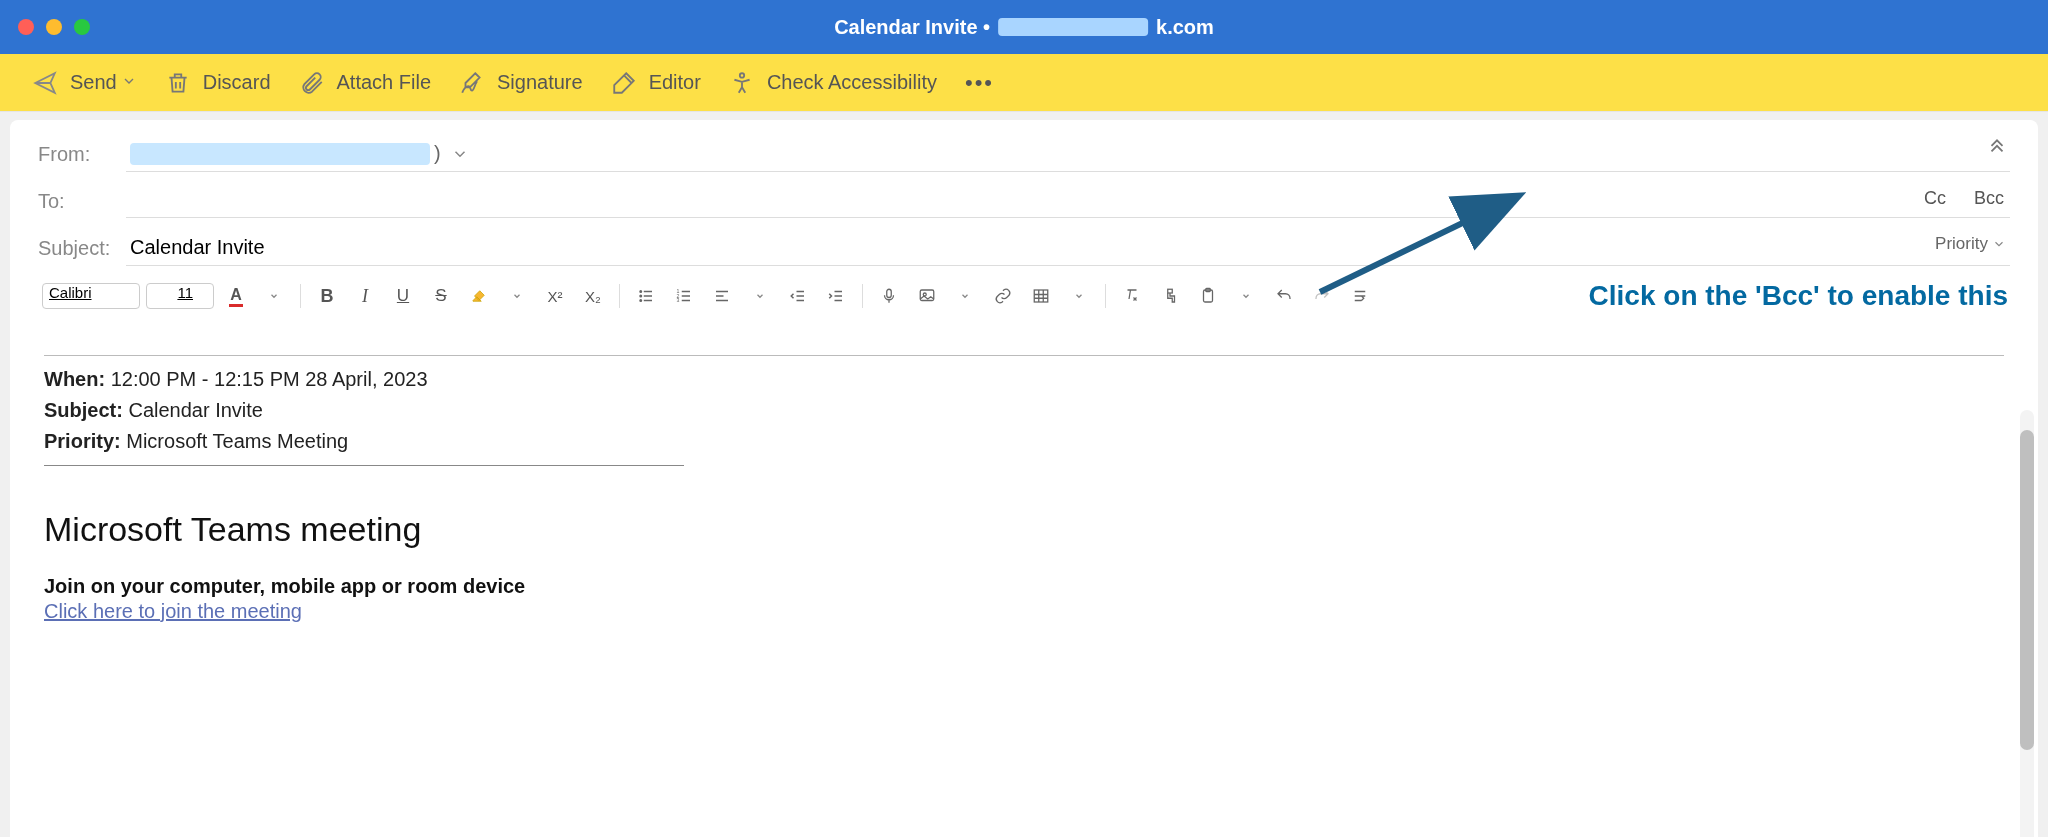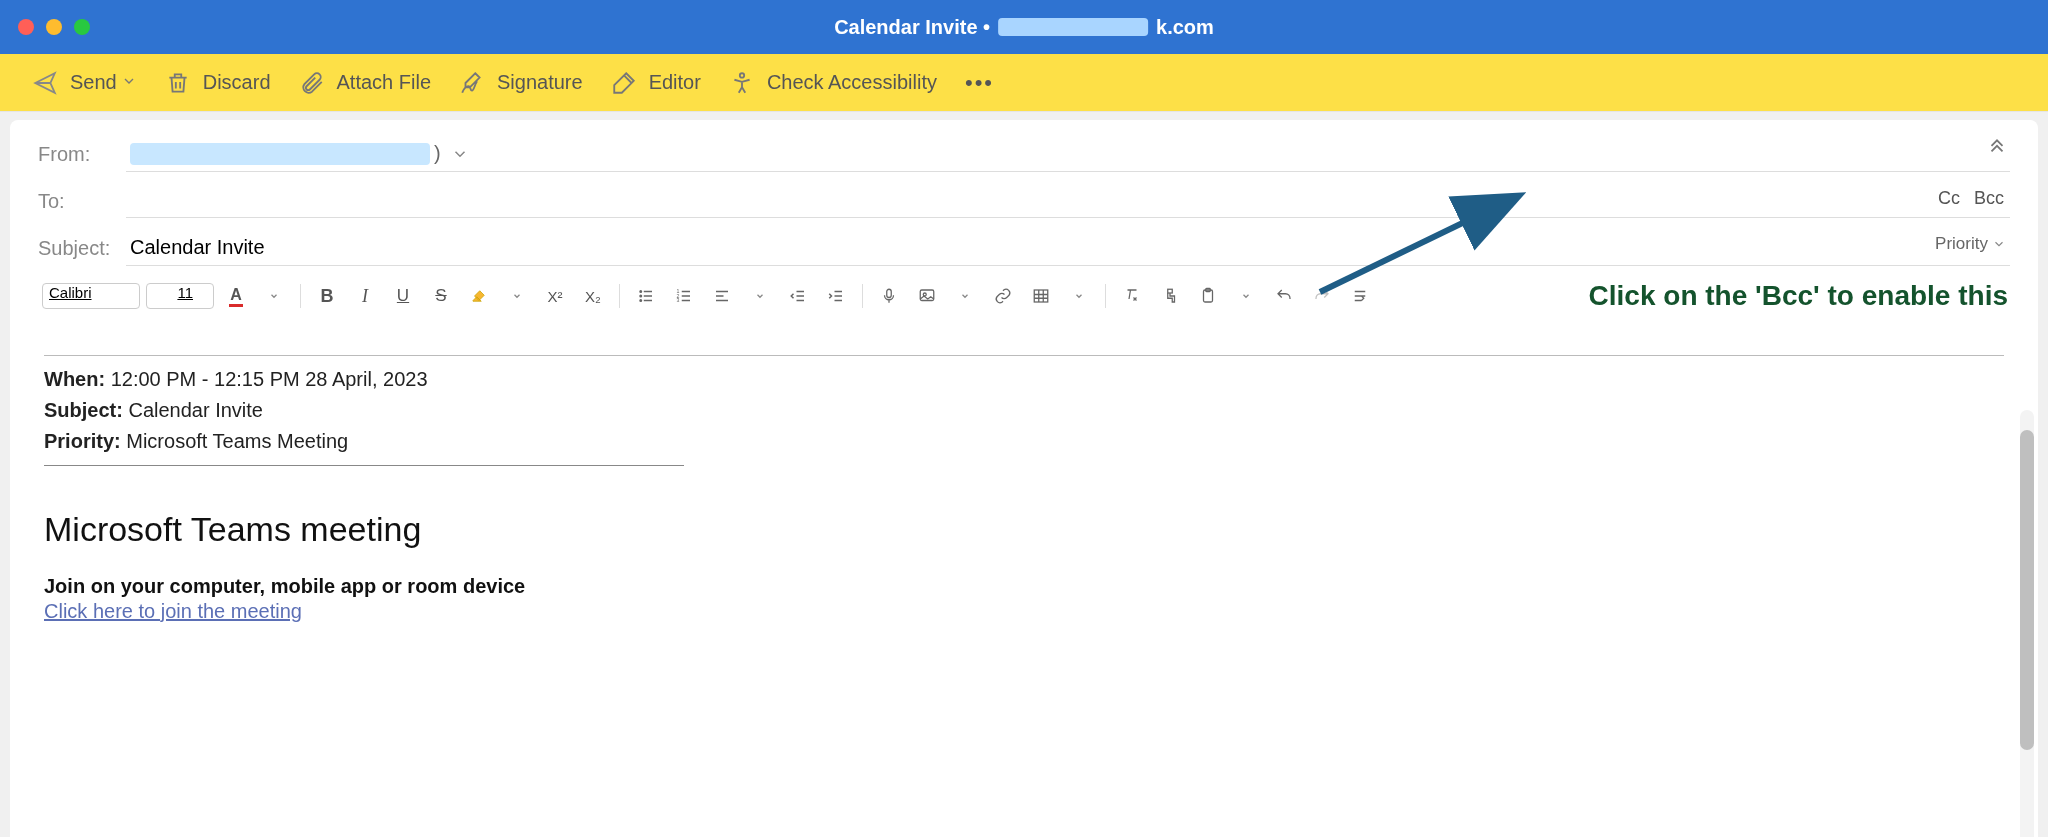--- a/index.html
+++ b/index.html
@@ -108,21 +108,21 @@
     margin-left:10px;
     display:inline-flex;
   }
   .sel-caret svg{width:18px;height:18px;}
   .to-row .field-value { position:relative; }
   .ccbcc {
     position:absolute;
     right:6px;
     top:4px;
     display:flex;
-    gap:14px;
+    gap:28px;
     color:#555;
     font-size:18px;
   }
   .ccbcc span { cursor:pointer; }
   .collapse-caret {
     position:absolute;
     right:30px;
     top:14px;
     color:#777;
     cursor:pointer;
@@ -202,21 +202,21 @@
     font-weight:400;
     margin-top:44px;
     color:#111;
   }
   .join-txt { font-size:20px; font-weight:700; margin-top:26px; color:#111;}
   .join-link { font-size:20px; color:#5b6fb5; text-decoration:underline; margin-top:2px; cursor:pointer;}
   .annotation {
     position:absolute;
     right:40px;
     top:280px;
-    color:#14532d;
+    color:#0369a1;
     font-size:28px;
     font-weight:700;
     pointer-events:none;
   }
   .arrow {
     position:absolute;
     pointer-events:none;
   }
   .scroll-track {
     position:absolute;

